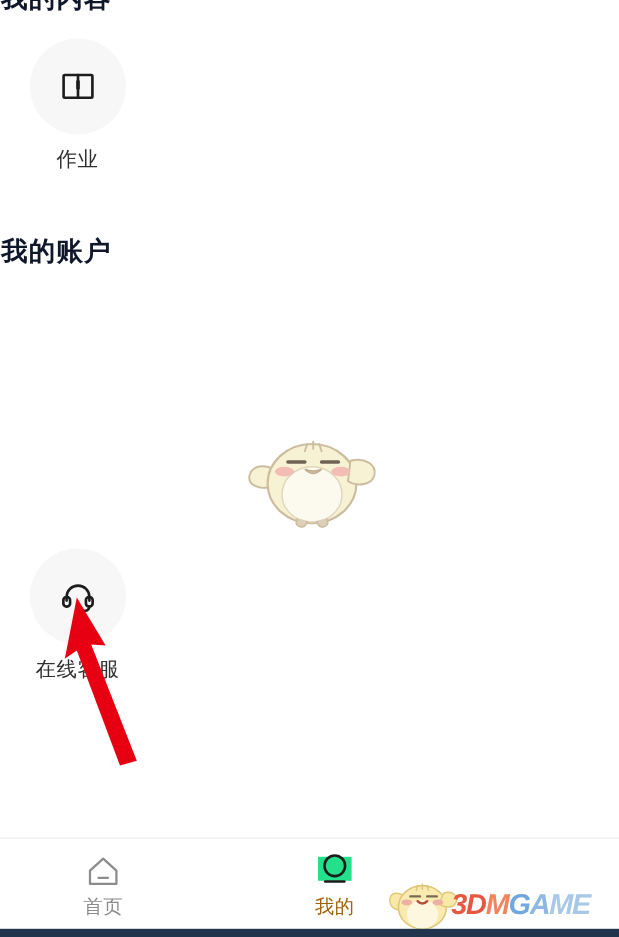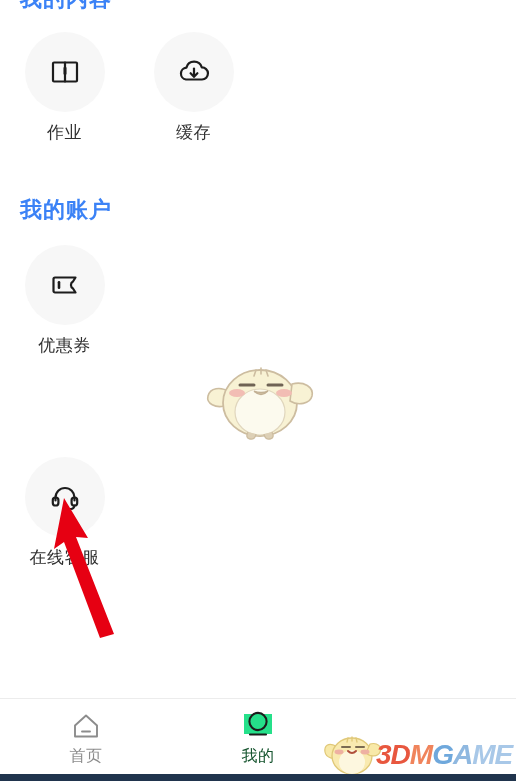--- a/index.html
+++ b/index.html
@@ -25,23 +25,23 @@
     left: 0; top: 0;
     width: 516px;
     height: 698px;
     background: #ffffff;
     overflow: hidden;
   }
 
   .section-title {
     font-size: 22px;
     font-weight: bold;
-    color: #3b82f6;
+    color: #0f172a;
     letter-spacing: 1px;
-    padding-left: 20px;
+    padding-left: 1px;
     line-height: 26px;
   }
 
   .grid {
     display: flex;
     width: 516px;
   }
   .grid.cols4 > .cell { width: 25%; }
   .grid.cols2 > .cell { width: 25%; }
 
@@ -93,38 +93,39 @@
   
   .tabbar {
     position: absolute;
     left: 0;
     bottom: 7px;
     width: 516px;
     height: 76px;
     background: #ffffff;
     border-top: 1px solid #ececec;
     display: flex;
+    gap: 21px;
   }
   .tab {
     width: 33.3333%;
     display: flex;
     flex-direction: column;
     align-items: center;
     justify-content: flex-start;
     padding-top: 10px;
     position: relative;
   }
   .tab-icon { height: 34px; display: flex; align-items: center; justify-content: center; }
   .tab-label {
     margin-top: 3px;
     font-size: 16px;
     color: #8c8c8c;
     letter-spacing: 0.5px;
   }
-  .tab.active .tab-label { color: #14532d; }
+  .tab.active .tab-label { color: #a16207; }
 
   .home-indicator {
     position: absolute;
     left: 0;
     bottom: 0;
     width: 516px;
     height: 7px;
     background: #20344d;
   }
 
@@ -134,21 +135,21 @@
     left: 322px;
     top: 726px;
     width: 194px;
     height: 52px;
     pointer-events: none;
   }
   .wm-text {
     position: absolute;
     left: 54px;
     top: 14px;
-    font-size: 28px;
+    font-size: 24px;
     font-weight: bold;
     font-style: italic;
     letter-spacing: -1px;
     line-height: 30px;
     white-space: nowrap;
   }
   .wm-3d { color: #e8573f; }
   .wm-m  { color: #f0845c; }
   .wm-g  { color: #6fa8dc; }
   .wm-am { color: #8fb8e0; }
@@ -172,49 +173,30 @@
           <svg width="38" height="38" viewBox="0 0 38 38" fill="none" stroke="#1c1c1c" stroke-width="2.2" stroke-linejoin="round" stroke-linecap="round">
             <rect x="7" y="9.5" width="24" height="19" rx="1"></rect>
             <path d="M19 9.5 V28.5"></path>
             <path d="M19 15 V20.5" stroke-width="3"></path>
           </svg>
         </div>
         <div class="cell-label">作业</div>
       </div>
 
 
-      <div class="cell">
-        <div class="icon-circle">
-          <svg width="38" height="38" viewBox="0 0 38 38" fill="none" stroke="#1c1c1c" stroke-width="2.2" stroke-linejoin="round" stroke-linecap="round">
-            <path d="M11 26.5 A6 6 0 0 1 11.4 14.6 A8 8 0 0 1 26.8 14.4 A6 6 0 0 1 27 26.5 Z"></path>
-            <path d="M19 15.5 V23.5"></path>
-            <path d="M15.6 20.2 L19 23.7 L22.4 20.2"></path>
-          </svg>
-        </div>
-        <div class="cell-label">缓存</div>
-      </div>
 
     </div>
 
     <div style="position:absolute; left:0; top:197px;">
       <div class="section-title">我的账户</div>
     </div>
 
     <div class="grid cols2" style="position:absolute; left:0; top:245px;">
 
 
-      <div class="cell">
-        <div class="icon-circle">
-          <svg width="38" height="38" viewBox="0 0 38 38" fill="none" stroke="#1c1c1c" stroke-width="2.2" stroke-linejoin="round" stroke-linecap="round">
-            <path d="M7.5 13 A1.5 1.5 0 0 1 9 11.5 H29.5 L27 15.5 A4 4 0 0 0 27 22.5 L29.5 26.5 H9 A1.5 1.5 0 0 1 7.5 25 Z"></path>
-            <path d="M13 16.2 V21.8" stroke-width="2.6"></path>
-          </svg>
-        </div>
-        <div class="cell-label">优惠券</div>
-      </div>
     </div>
 
 
     <div class="grid cols2" style="position:absolute; left:0; top:457px;">
 
       <div class="cell">
         <div class="icon-circle">
           <svg width="38" height="38" viewBox="0 0 38 38" fill="none" stroke="#1c1c1c" stroke-width="2.2" stroke-linejoin="round" stroke-linecap="round">
             <path d="M9.5 22.5 V19.5 A9.5 9.5 0 0 1 28.5 19.5 V22.5"></path>
             <rect x="6.8" y="19.5" width="5.6" height="8" rx="2.6"></rect>

